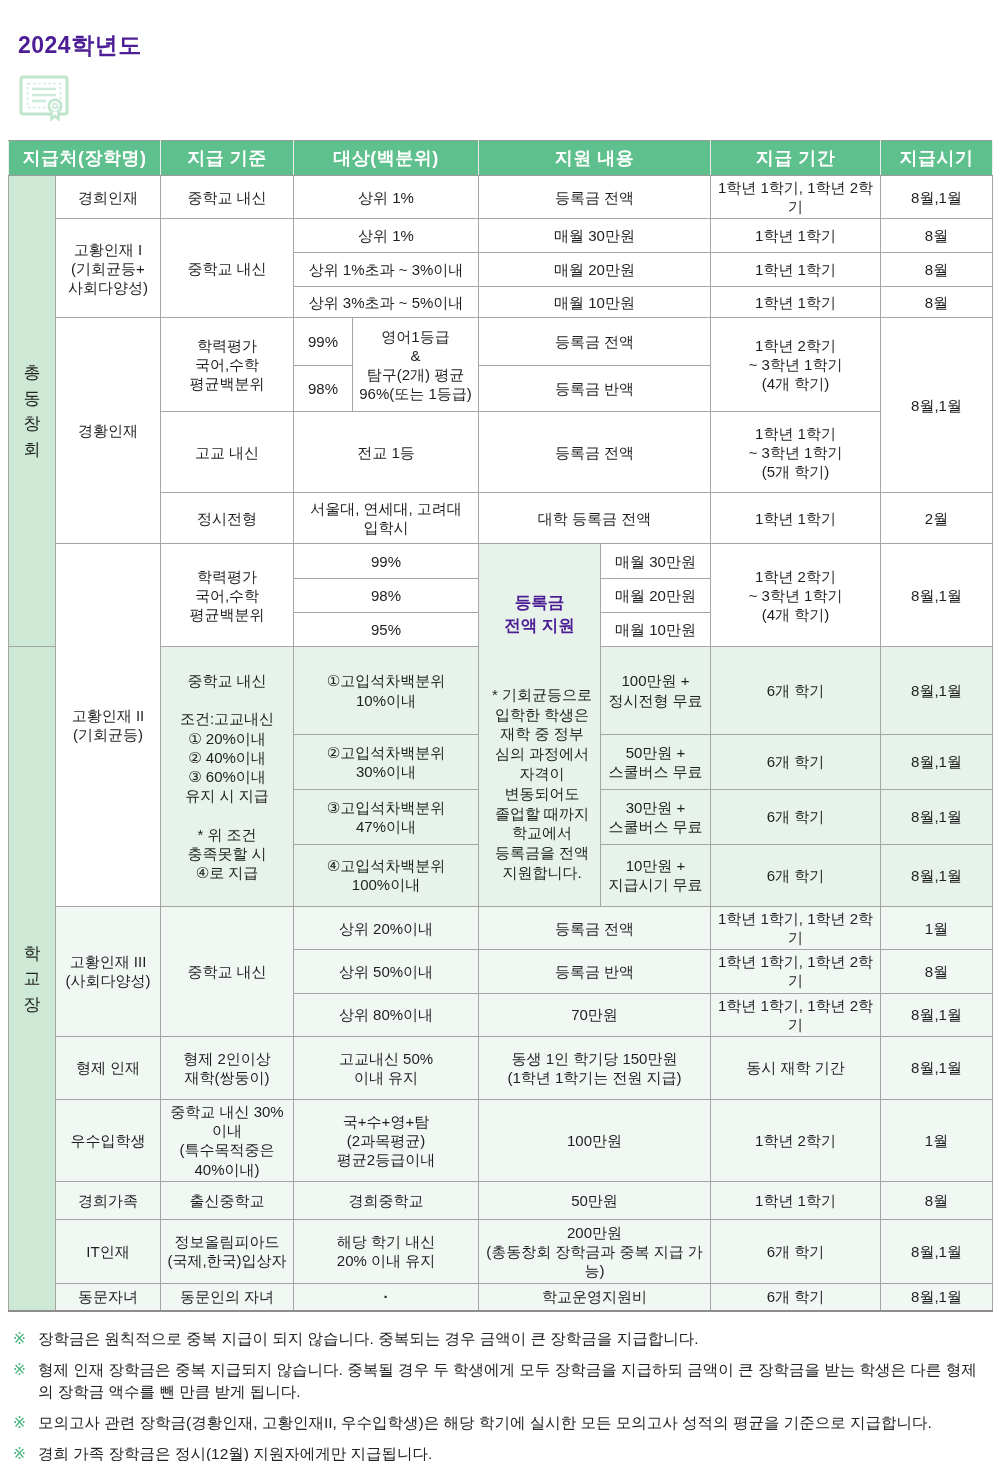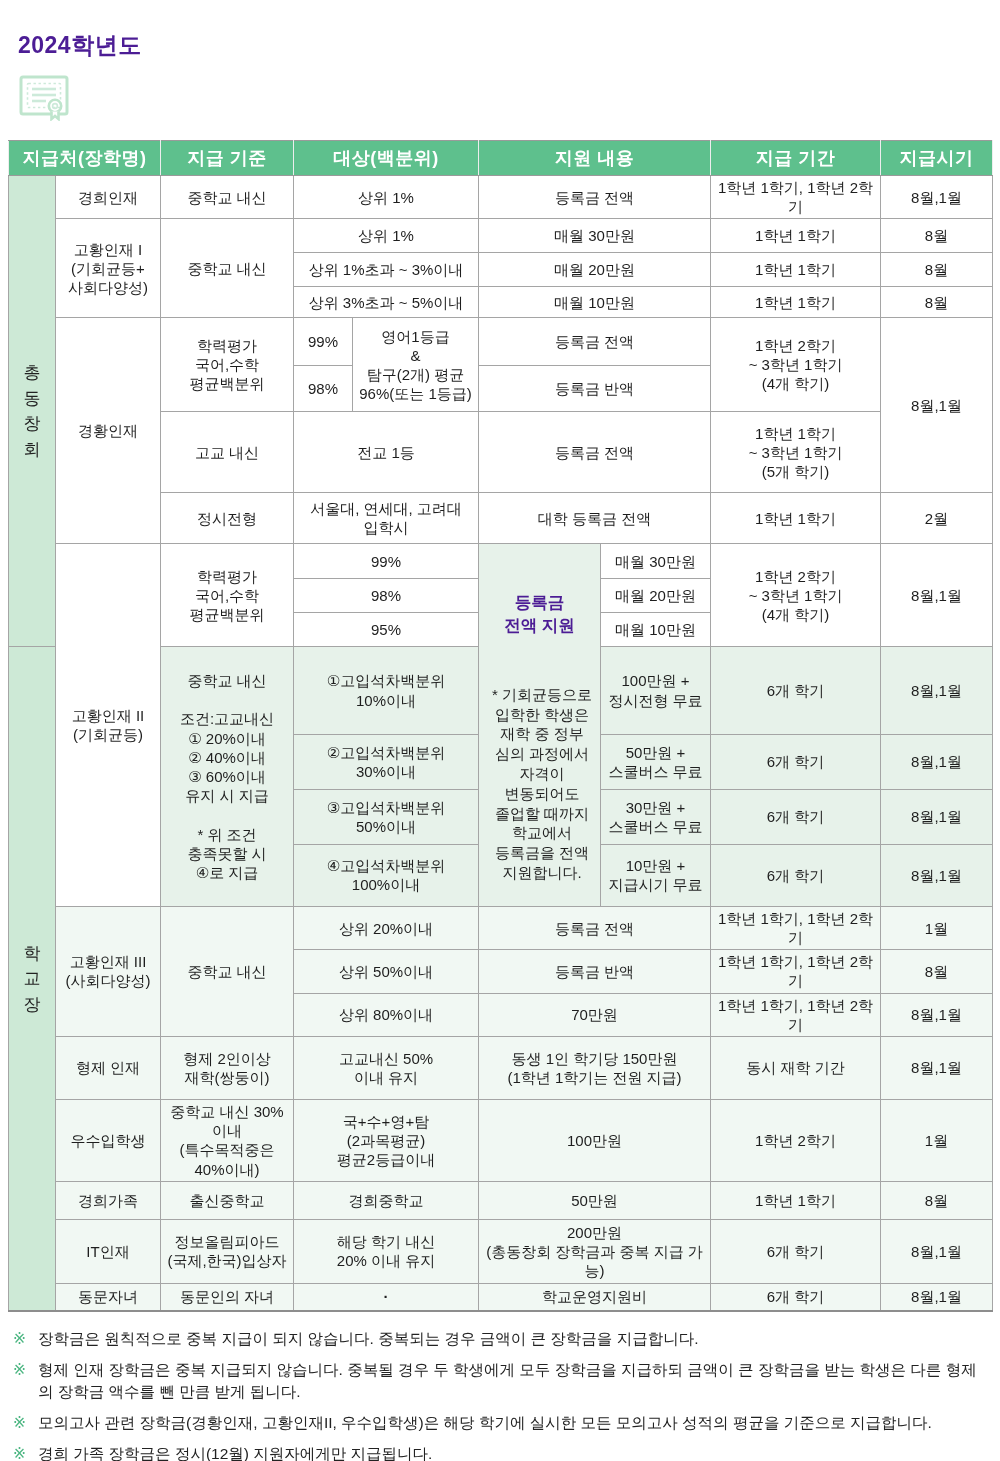--- a/index.html
+++ b/index.html
@@ -226,21 +226,21 @@
       <tr style="height:55px">
         <td class="band2" colspan="2">②고입석차백분위
 30%이내</td>
         <td class="band2">50만원 +
 스쿨버스 무료</td>
         <td class="band2">6개 학기</td>
         <td class="band2">8월,1월</td>
       </tr>
       <tr style="height:55px">
         <td class="band2" colspan="2">③고입석차백분위
-50%이내</td>
+47%이내</td>
         <td class="band2">30만원 +
 스쿨버스 무료</td>
         <td class="band2">6개 학기</td>
         <td class="band2">8월,1월</td>
       </tr>
       <tr style="height:62px">
         <td class="band2" colspan="2">④고입석차백분위
 100%이내</td>
         <td class="band2">10만원 +
 지급시기 무료</td>

